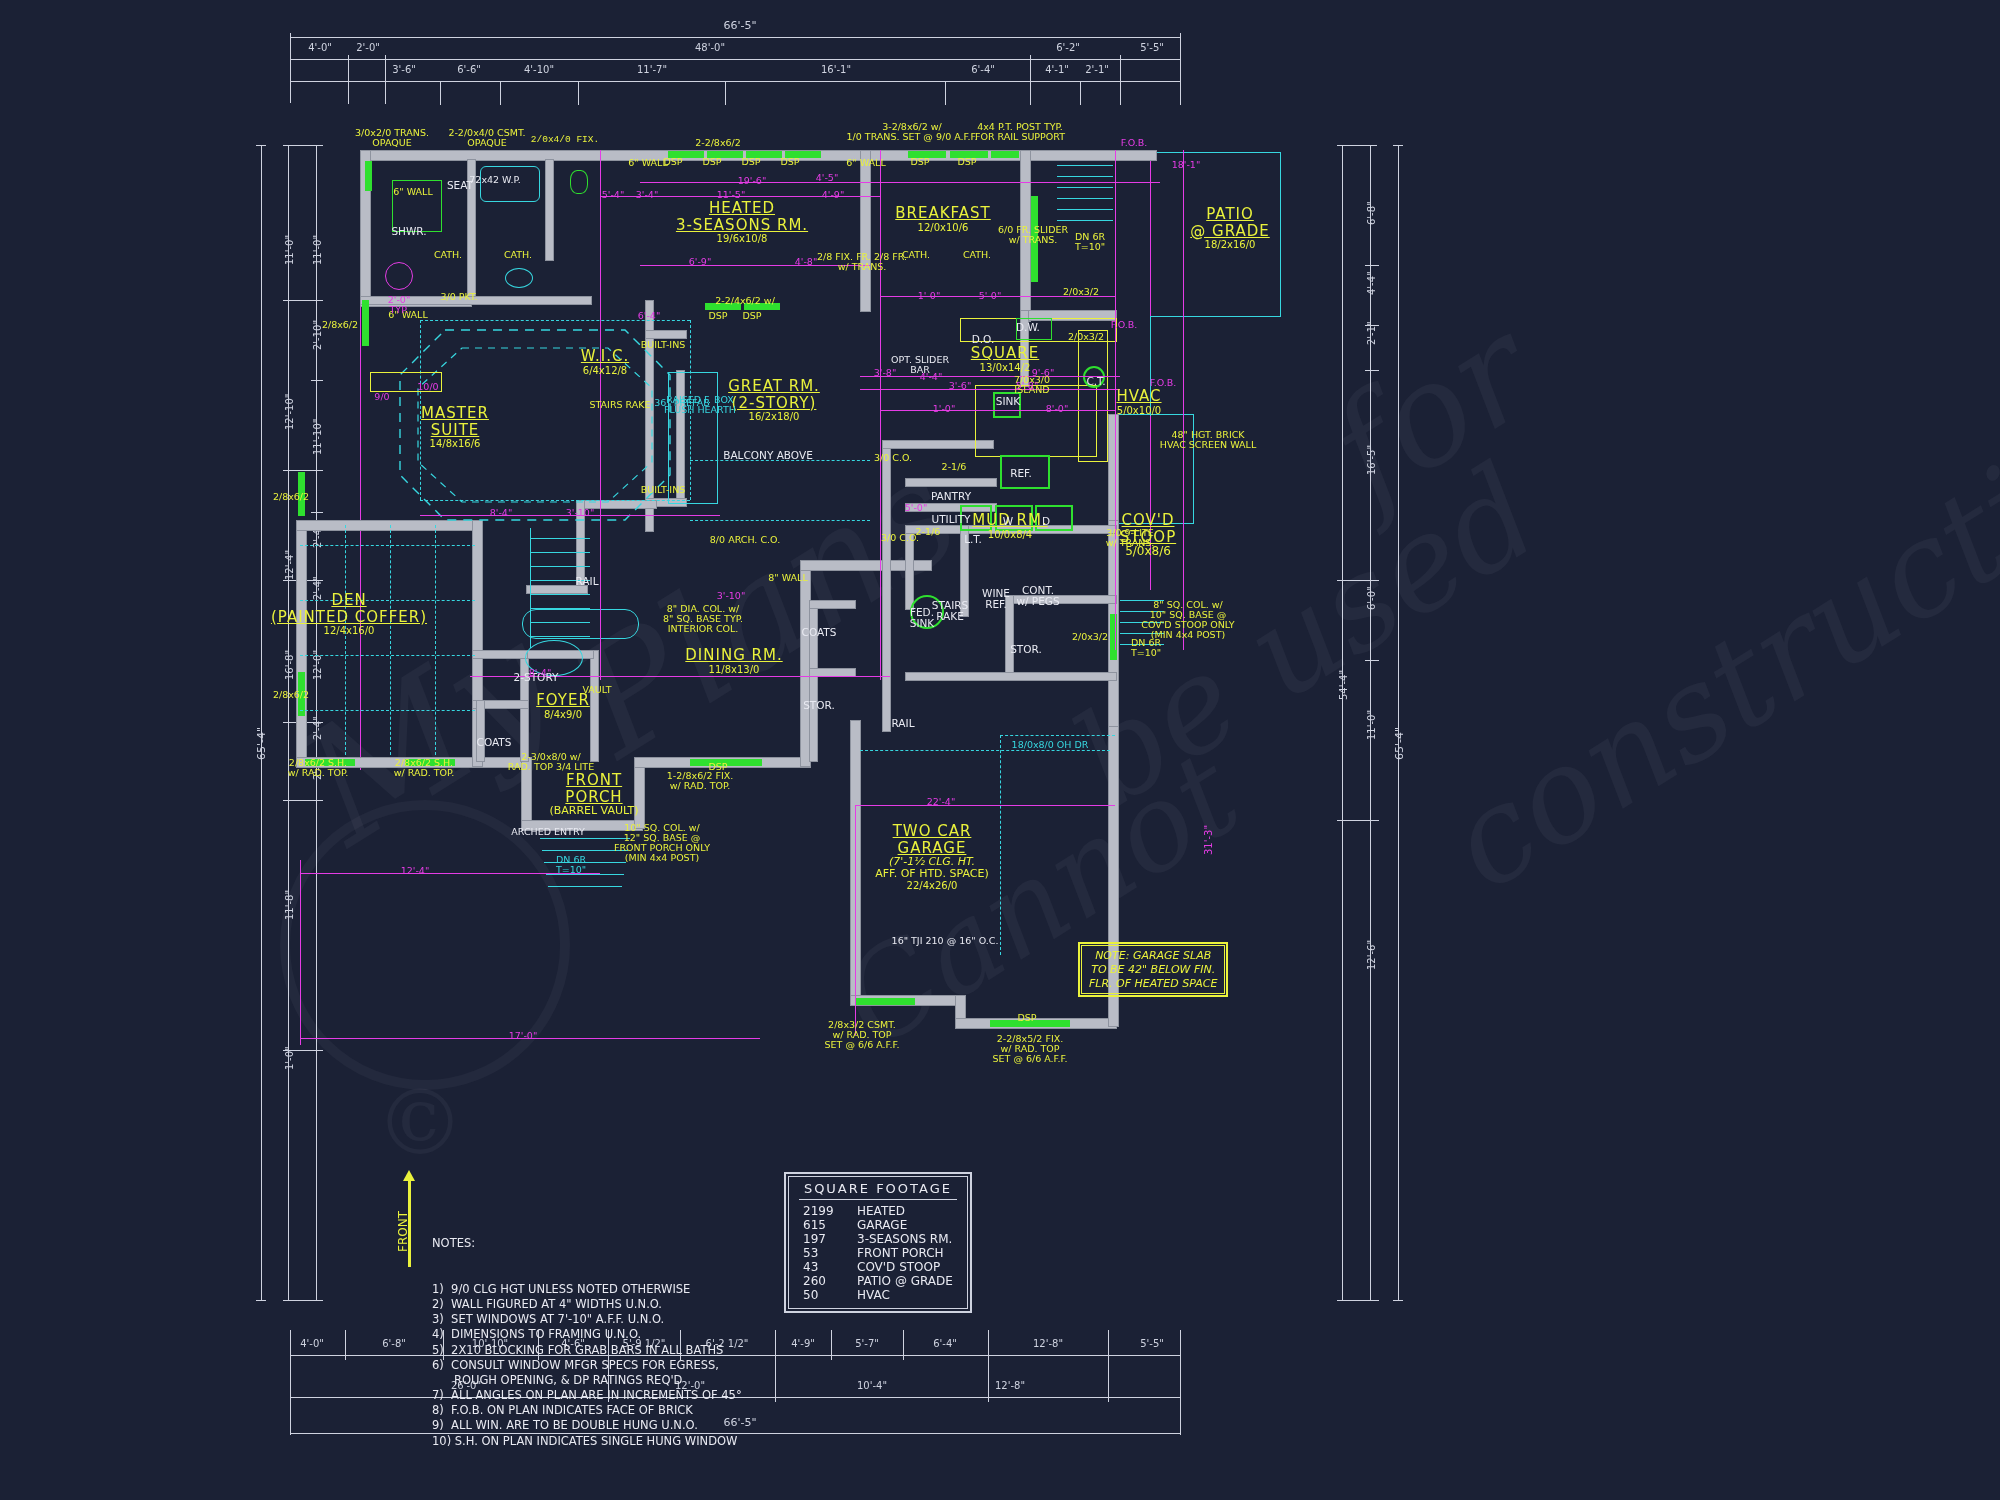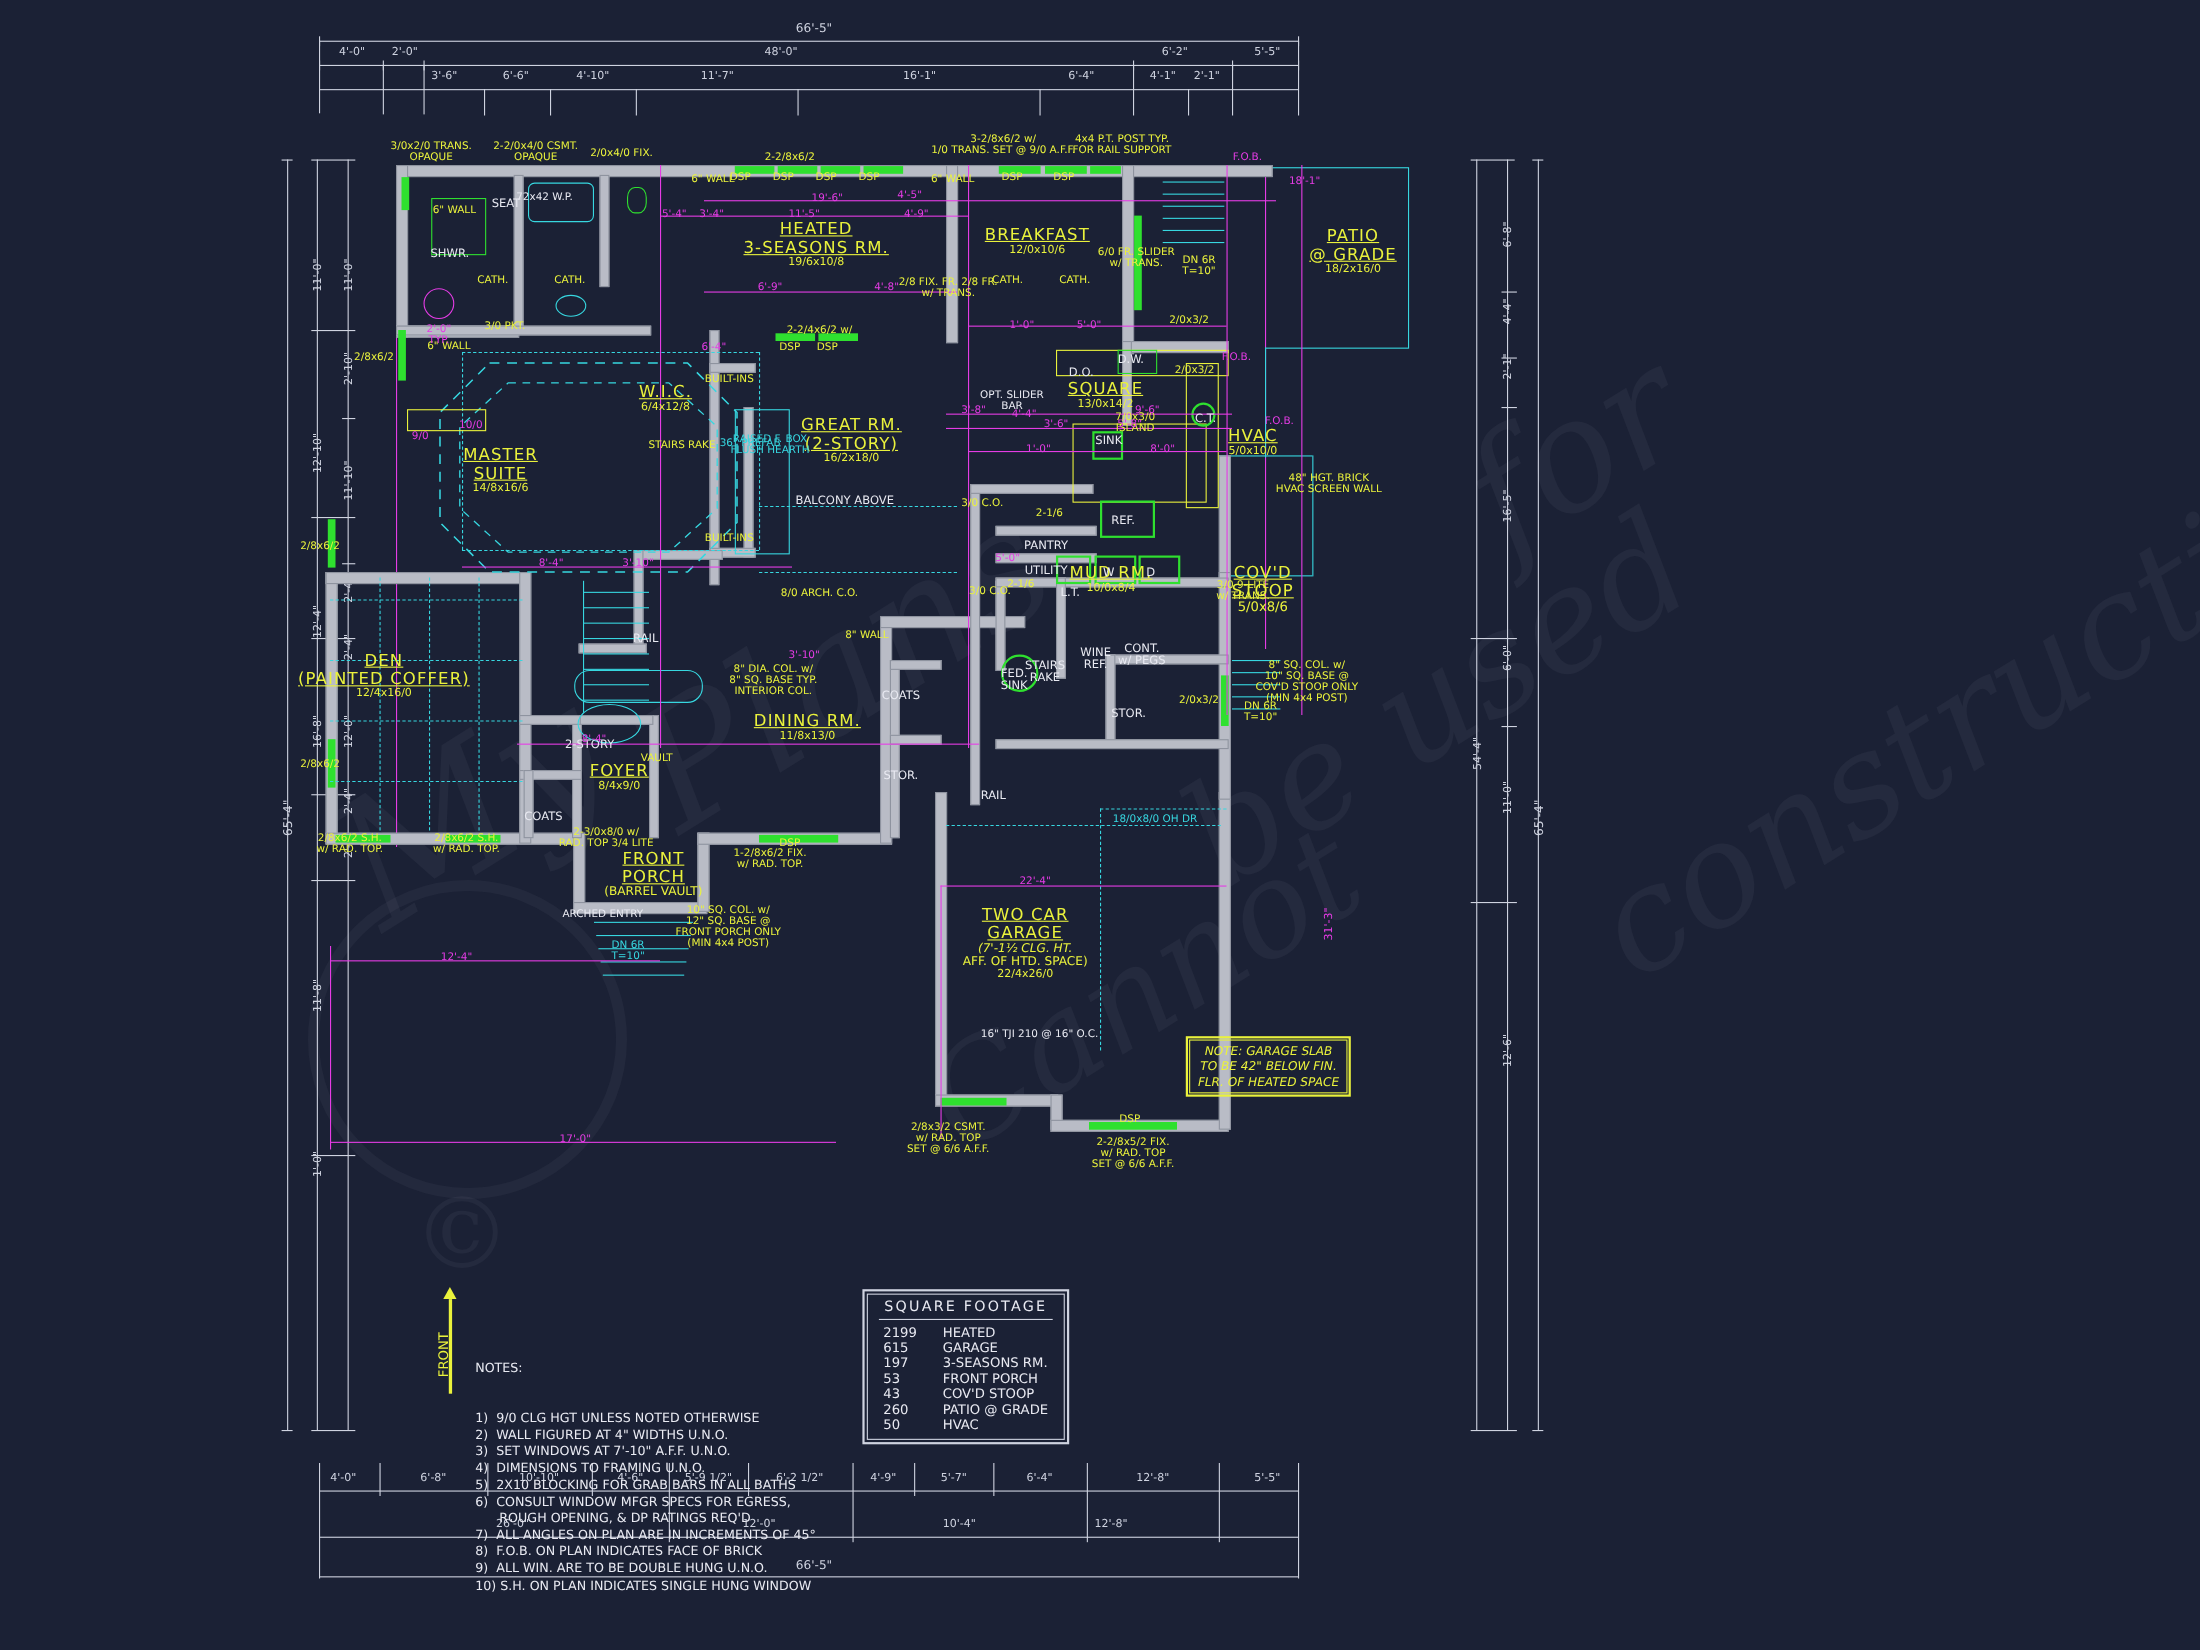--- a/index.html
+++ b/index.html
@@ -574,21 +574,21 @@
   <div id="annots">
       <div class="lbl ctr" style="left: 392px; top: 128px; font-size: 9.5px; text-align: center; color: rgb(234, 242, 60);">
         <span style="display: block;">3/0x2/0 TRANS.</span>
         <span style="display: block;">OPAQUE</span>
       </div>
       <div class="lbl ctr" style="left: 487px; top: 128px; font-size: 9.5px; text-align: center; color: rgb(234, 242, 60);">
         <span style="display: block;">2-2/0x4/0 CSMT.</span>
         <span style="display: block;">OPAQUE</span>
       </div>
       <div class="lbl ctr" style="left: 565px; top: 135px; font-size: 9.5px; text-align: center; color: rgb(234, 242, 60);">
-        <span style="display: block;">2/0x4/0 FIX.</span>
+        <span style="display: block; font-family: Liberation Mono, monospace;">2/0x4/0 FIX.</span>
       </div>
       <div class="lbl ctr" style="left: 718px; top: 138px; font-size: 9.5px; text-align: center; color: rgb(234, 242, 60);">
         <span style="display: block;">2-2/8x6/2</span>
       </div>
       <div class="lbl ctr" style="left: 912px; top: 122px; font-size: 9.5px; text-align: center; color: rgb(234, 242, 60);">
         <span style="display: block;">3-2/8x6/2 w/</span>
         <span style="display: block;">1/0 TRANS. SET @ 9/0 A.F.F.</span>
       </div>
       <div class="lbl ctr" style="left: 1020px; top: 122px; font-size: 9.5px; text-align: center; color: rgb(234, 242, 60);">
         <span style="display: block;">4x4 P.T. POST TYP.</span>

